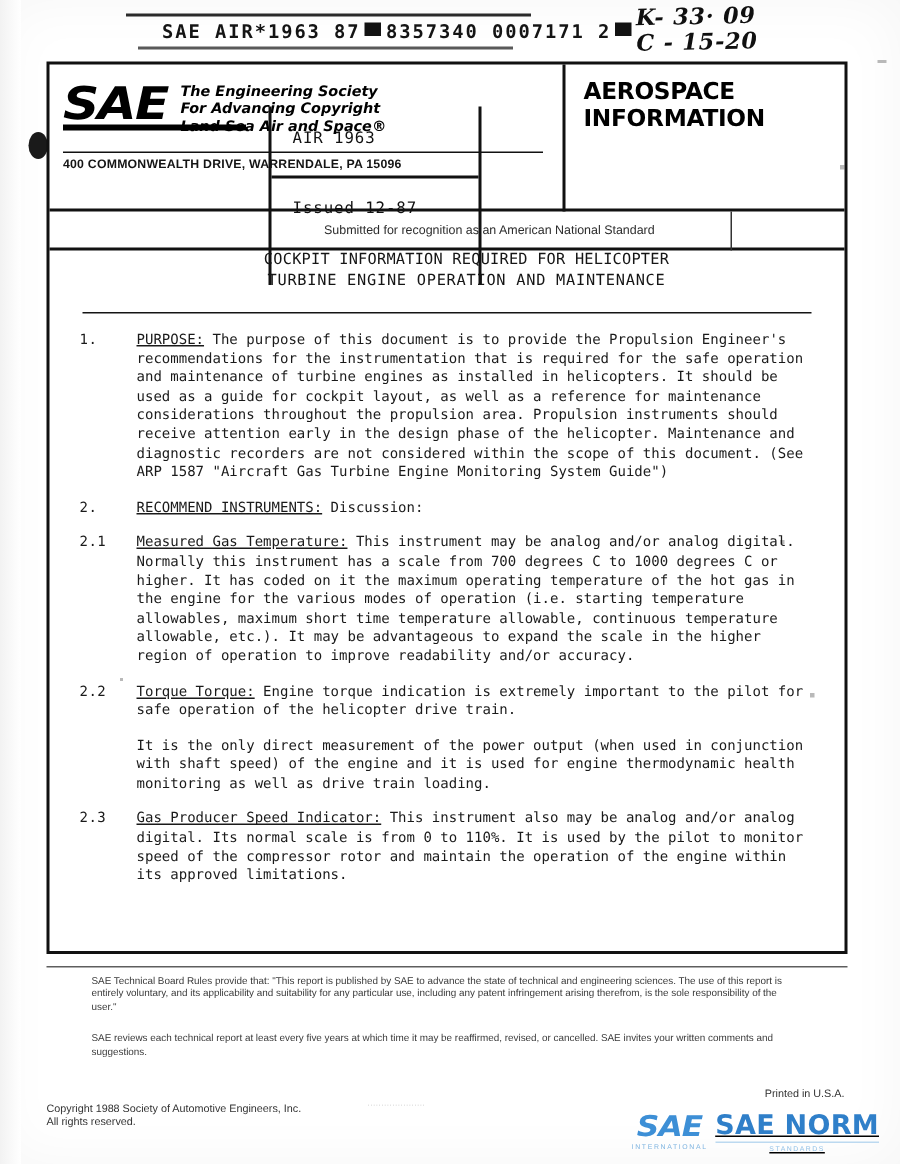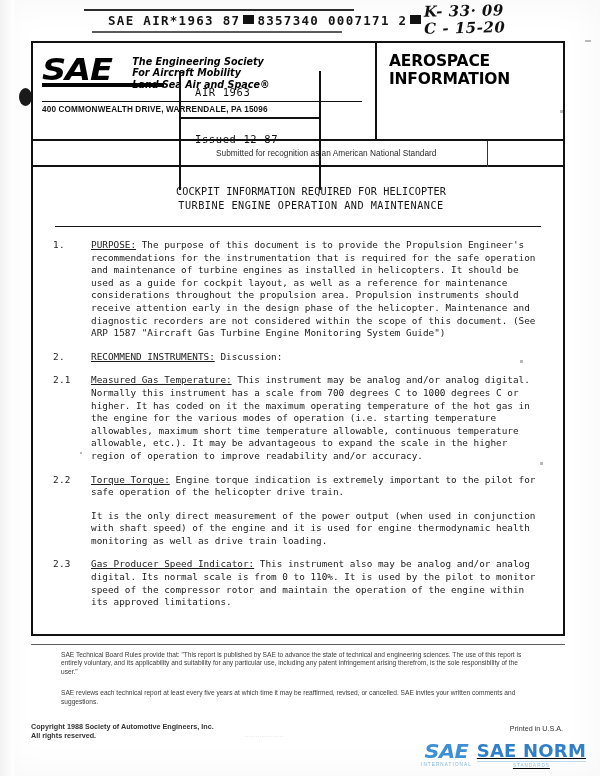--- a/index.html
+++ b/index.html
@@ -148,21 +148,21 @@
     width: 122px; height: 4px;
     background: #000;
   }
   .tagline {
     font-family: "DejaVu Sans", sans-serif;
     font-size: 9.6px;
     font-style: italic;
     font-weight: bold;
     line-height: 11.3px;
     color: #000;
-    margin-left: 22px;
+    margin-left: 10px;
     margin-top: 1px;
     white-space: nowrap;
   }
   .addr-rule {
     position: absolute;
     left: 9px; top: 58px;
     width: 320px;
     height: 1px;
     background: #111;
   }
@@ -244,21 +244,20 @@
   }
 
   
   .body {
     position: absolute;
     left: 0; top: 124px;
     right: 0; bottom: 0;
     padding: 0;
   }
   .doc-title {
-    margin-top: 18px;
     text-align: center;
     font-family: "DejaVu Sans Mono", monospace;
     font-size: 10.2px;
     line-height: 13.5px;
     letter-spacing: 0.15px;
     color: #151515;
     padding-left: 26px;
   }
   .doc-title div:last-child { letter-spacing: 0.5px; }
 
@@ -312,26 +311,25 @@
     text-align: left;
   }
   .foot-para.second { margin-top: 13px; }
   .copyright-row {
     position: relative;
     margin-top: 16px;
     height: 20px;
   }
   .copyright {
     position: absolute;
-    left: 0; top: 0;
+    left: 0; top: 12px;
     font-family: "Liberation Sans", sans-serif;
     font-size: 7.2px;
     line-height: 9px;
     color: #333;
-    font-weight: bold;
   }
   .printed {
     position: absolute;
     right: 2px; top: 2px;
     font-family: Liberation Sans, sans-serif;
     font-size: 7.2px;
     color: #333;
     padding-left: 14px;
   }
   .faint-line {
@@ -418,21 +416,21 @@
 
   <div class="frame">
 
     <div class="hdr">
 
       <div class="hdr-left">
         <div class="logo-wrap">
           <div class="sae-logo">SAE</div>
           <div class="tagline">
             <div>The Engineering Society</div>
-            <div>For Aircraft Mobility</div>
+            <div>For Advancing Copyright</div>
             <div>Land Sea Air and Space®</div>
           </div>
         </div>
         <div class="sae-bar"></div>
         <div class="addr-rule"></div>
         <div class="address">400 COMMONWEALTH DRIVE, WARRENDALE, PA 15096</div>
       </div>
 
       <div class="hdr-divider"></div>
 

